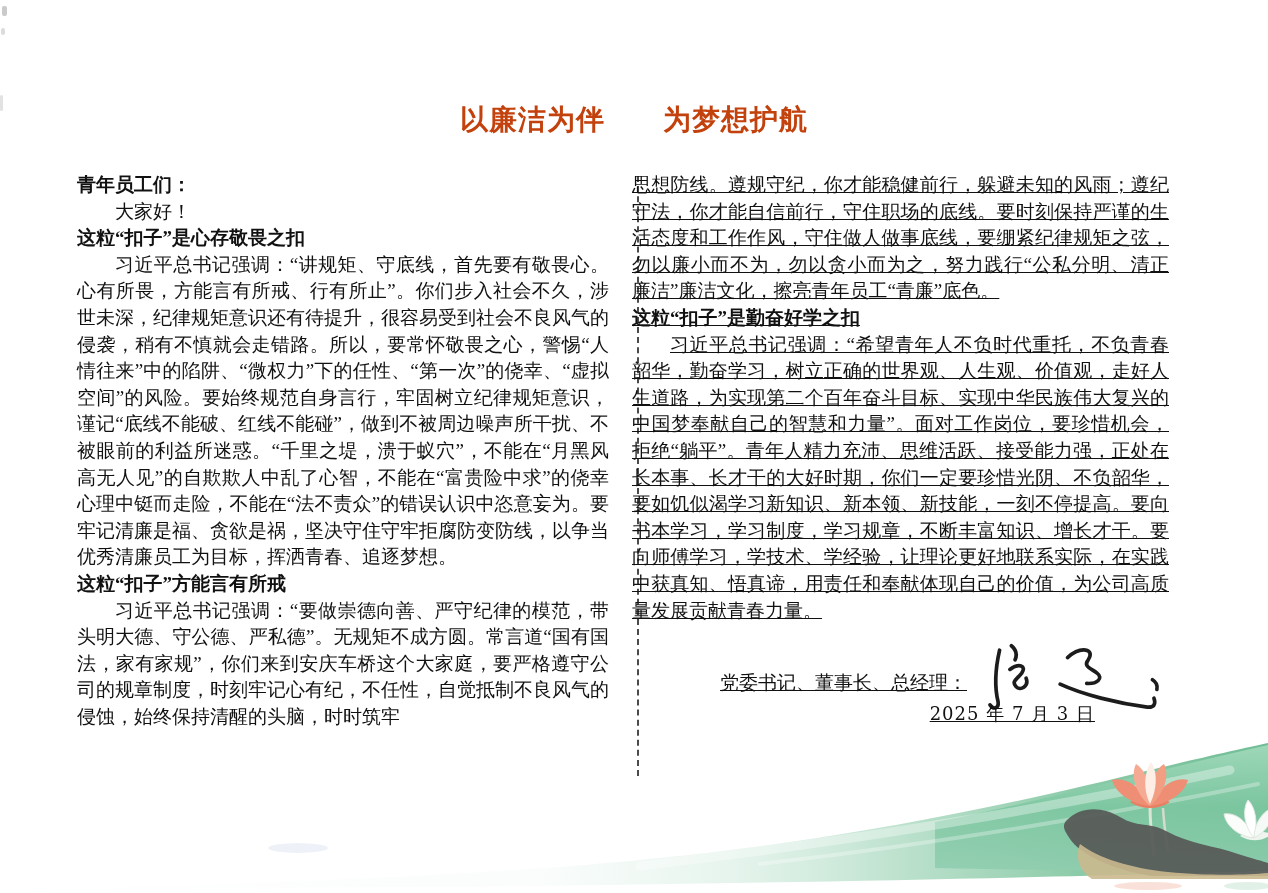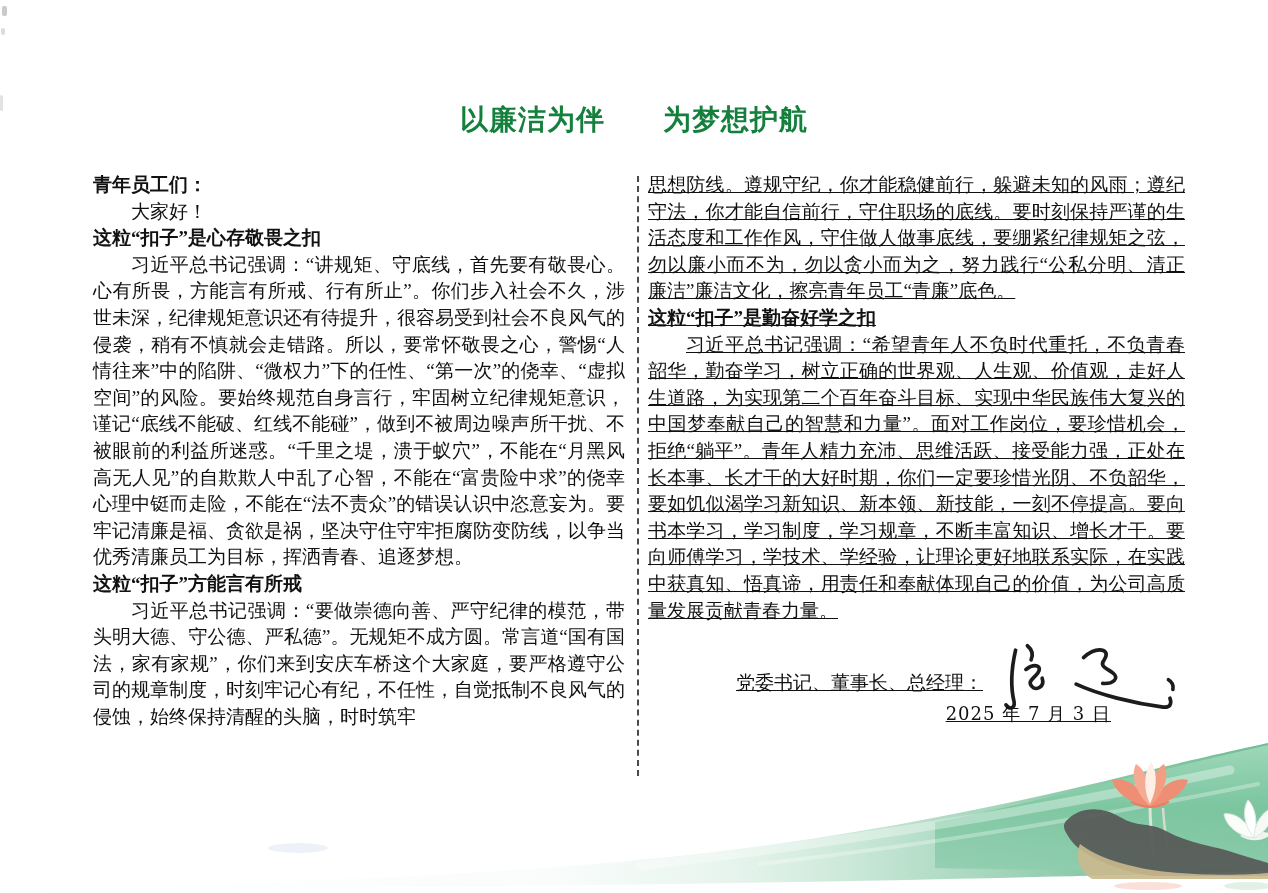--- a/index.html
+++ b/index.html
@@ -3,24 +3,24 @@
 <meta charset="utf-8">
 <style>
   html,body{margin:0;padding:0;}
   body{
     width:1268px;height:893px;position:relative;overflow:hidden;
     background:#ffffff;color:#111;
     font-family:"Liberation Serif","DejaVu Serif",serif;
   }
   .page-title{
     position:absolute;top:101px;left:0;width:100%;margin:0;
-    text-align:center;font-size:28px;font-weight:700;letter-spacing:1px;color:#15803d;
+    text-align:center;font-size:28px;font-weight:700;letter-spacing:1px;color:#c2410c;
   }
   .columns{
-    position:absolute;top:172px;left:93px;width:1092px;
+    position:absolute;top:172px;left:77px;width:1092px;
     display:flex;justify-content:space-between;
   }
   .col{width:532px;font-size:19px;line-height:26.6px;text-align:justify;}
   .col-right{width:537px;text-decoration:underline;}
   .col p{margin:0;}
   .indent{text-indent:2em;}
   .salutation{font-weight:700;}
   .sec-heading{
     font-size:19px;line-height:26.6px;margin:0;
     font-weight:700;

